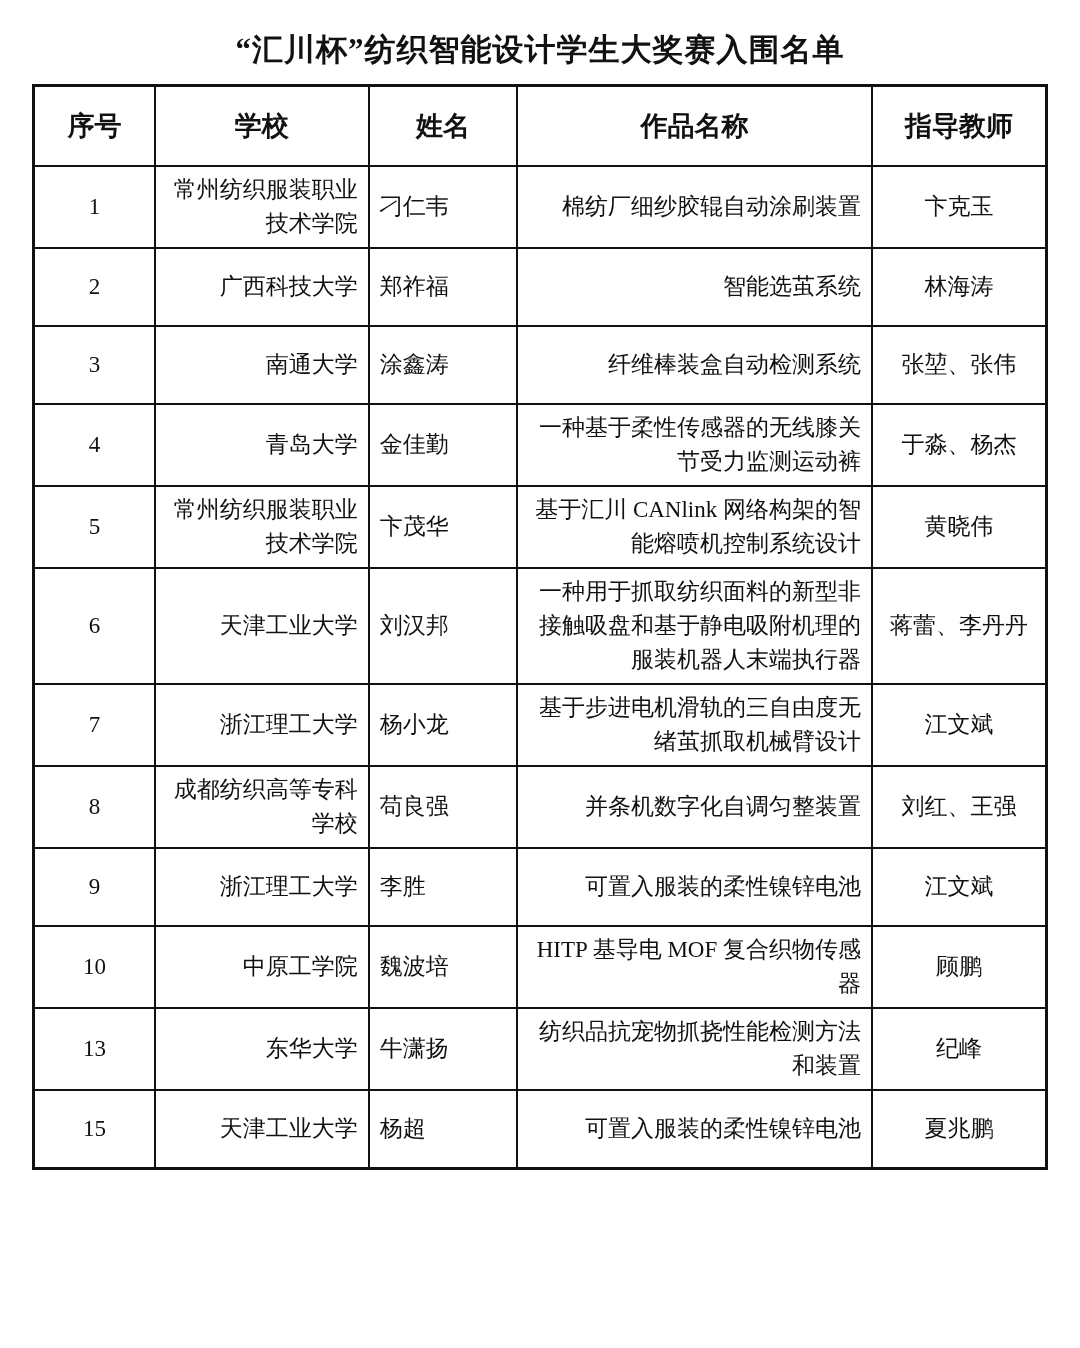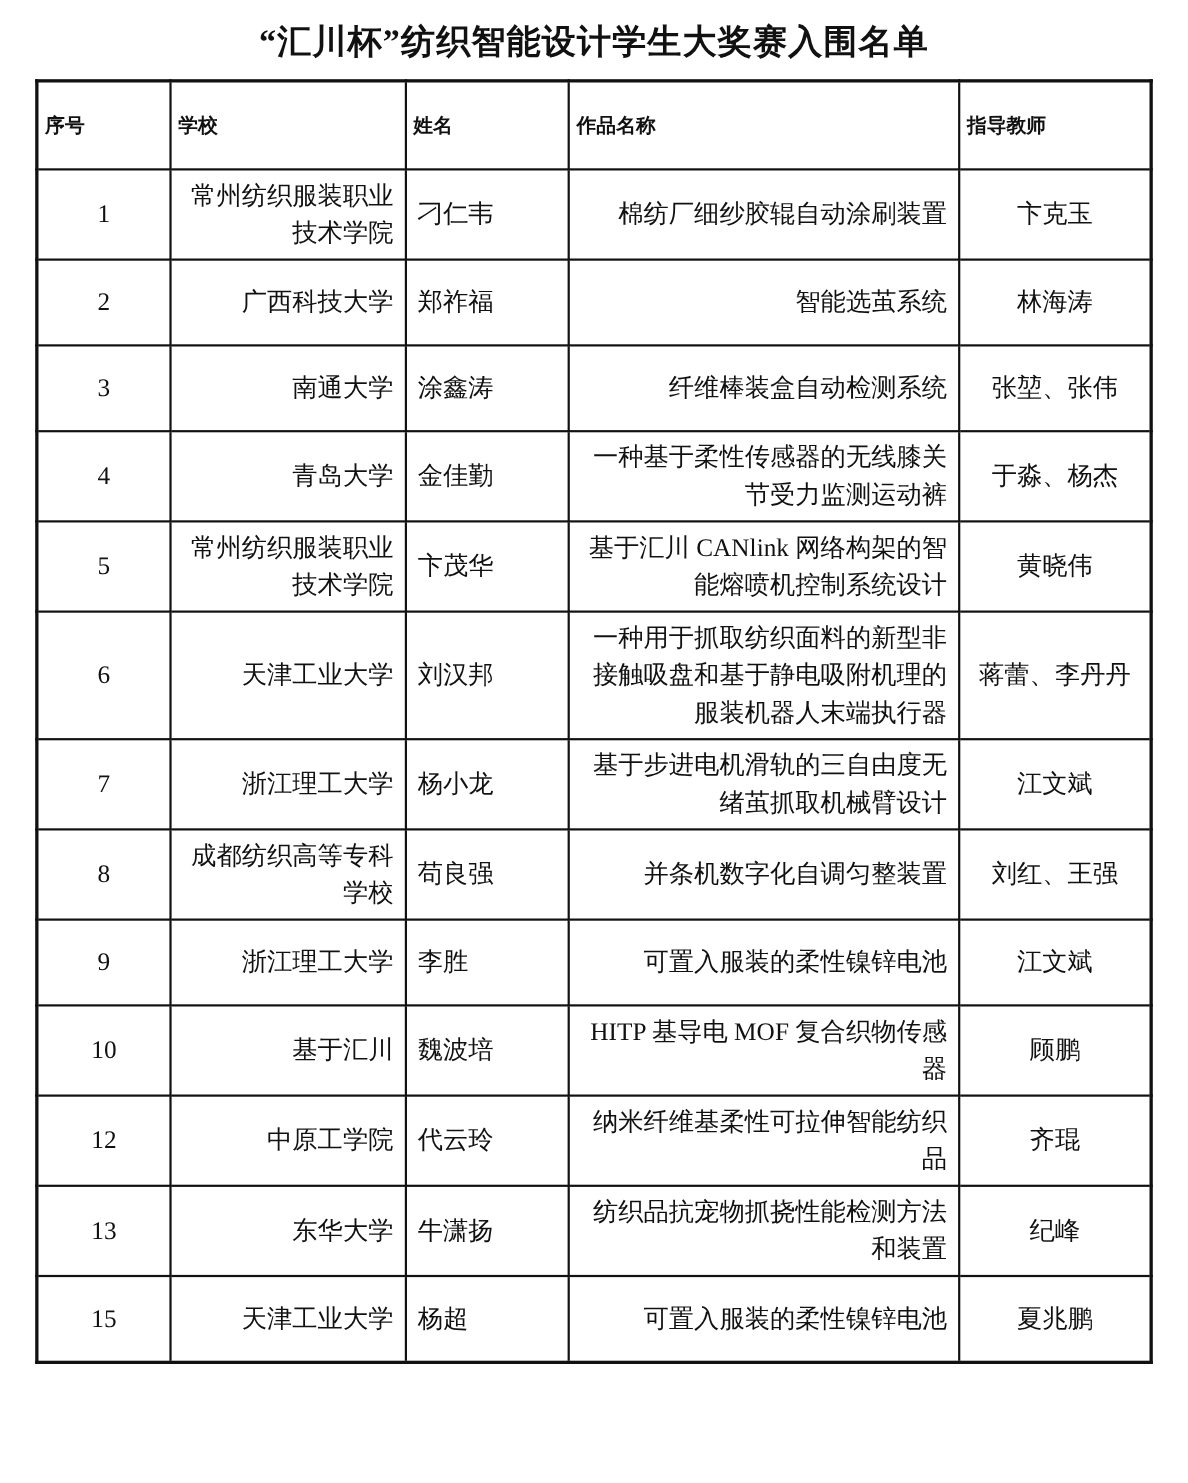--- a/index.html
+++ b/index.html
@@ -13,21 +13,21 @@
     color: #111111;
     min-height: 1348px;
     box-sizing: border-box;
   }
   .page {
     width: 1080px;
     padding-top: 12px;
     box-sizing: border-box;
   }
   .title {
-    margin: 4px auto 12px auto;
+    margin: 16px auto 12px auto;
     text-align: center;
     font-size: 31px;
     font-weight: bold;
     letter-spacing: 1px;
     line-height: 44px;
     color: #111111;
   }
   table.finalists {
     width: 1016px;
     margin: 0 auto;
@@ -36,23 +36,23 @@
     border: 3px solid #111111;
   }
   table.finalists th,
   table.finalists td {
     border: 2px solid #111111;
     overflow: hidden;
     word-break: break-word;
   }
   table.finalists th {
     height: 70px;
-    font-size: 18px;
+    font-size: 27px;
     font-weight: bold;
-    text-align: left;
+    text-align: center;
     padding: 4px 6px;
   }
   table.finalists td {
     height: 64px;
     font-size: 23px;
     line-height: 34px;
     padding: 6px 10px;
     vertical-align: middle;
   }
   .col-no      { width: 11.4%; }
@@ -153,34 +153,27 @@
   <tr>
     <td class="col-no">9</td>
     <td class="col-school">浙江理工大学</td>
     <td class="col-name">李胜</td>
     <td class="col-work">可置入服装的柔性镍锌电池</td>
     <td class="col-advisor">江文斌</td>
   </tr>
 
   <tr>
     <td class="col-no">10</td>
-    <td class="col-school">基于汇川</td>
+    <td class="col-school">中原工学院</td>
     <td class="col-name">魏波培</td>
     <td class="col-work">HITP 基导电 MOF 复合织物传感器</td>
     <td class="col-advisor">顾鹏</td>
   </tr>
 
 
-  <tr>
-    <td class="col-no">12</td>
-    <td class="col-school">中原工学院</td>
-    <td class="col-name">代云玲</td>
-    <td class="col-work">纳米纤维基柔性可拉伸智能纺织品</td>
-    <td class="col-advisor">齐琨</td>
-  </tr>
 
   <tr>
     <td class="col-no">13</td>
     <td class="col-school">东华大学</td>
     <td class="col-name">牛潇扬</td>
     <td class="col-work">纺织品抗宠物抓挠性能检测方法和装置</td>
     <td class="col-advisor">纪峰</td>
   </tr>
 
 

